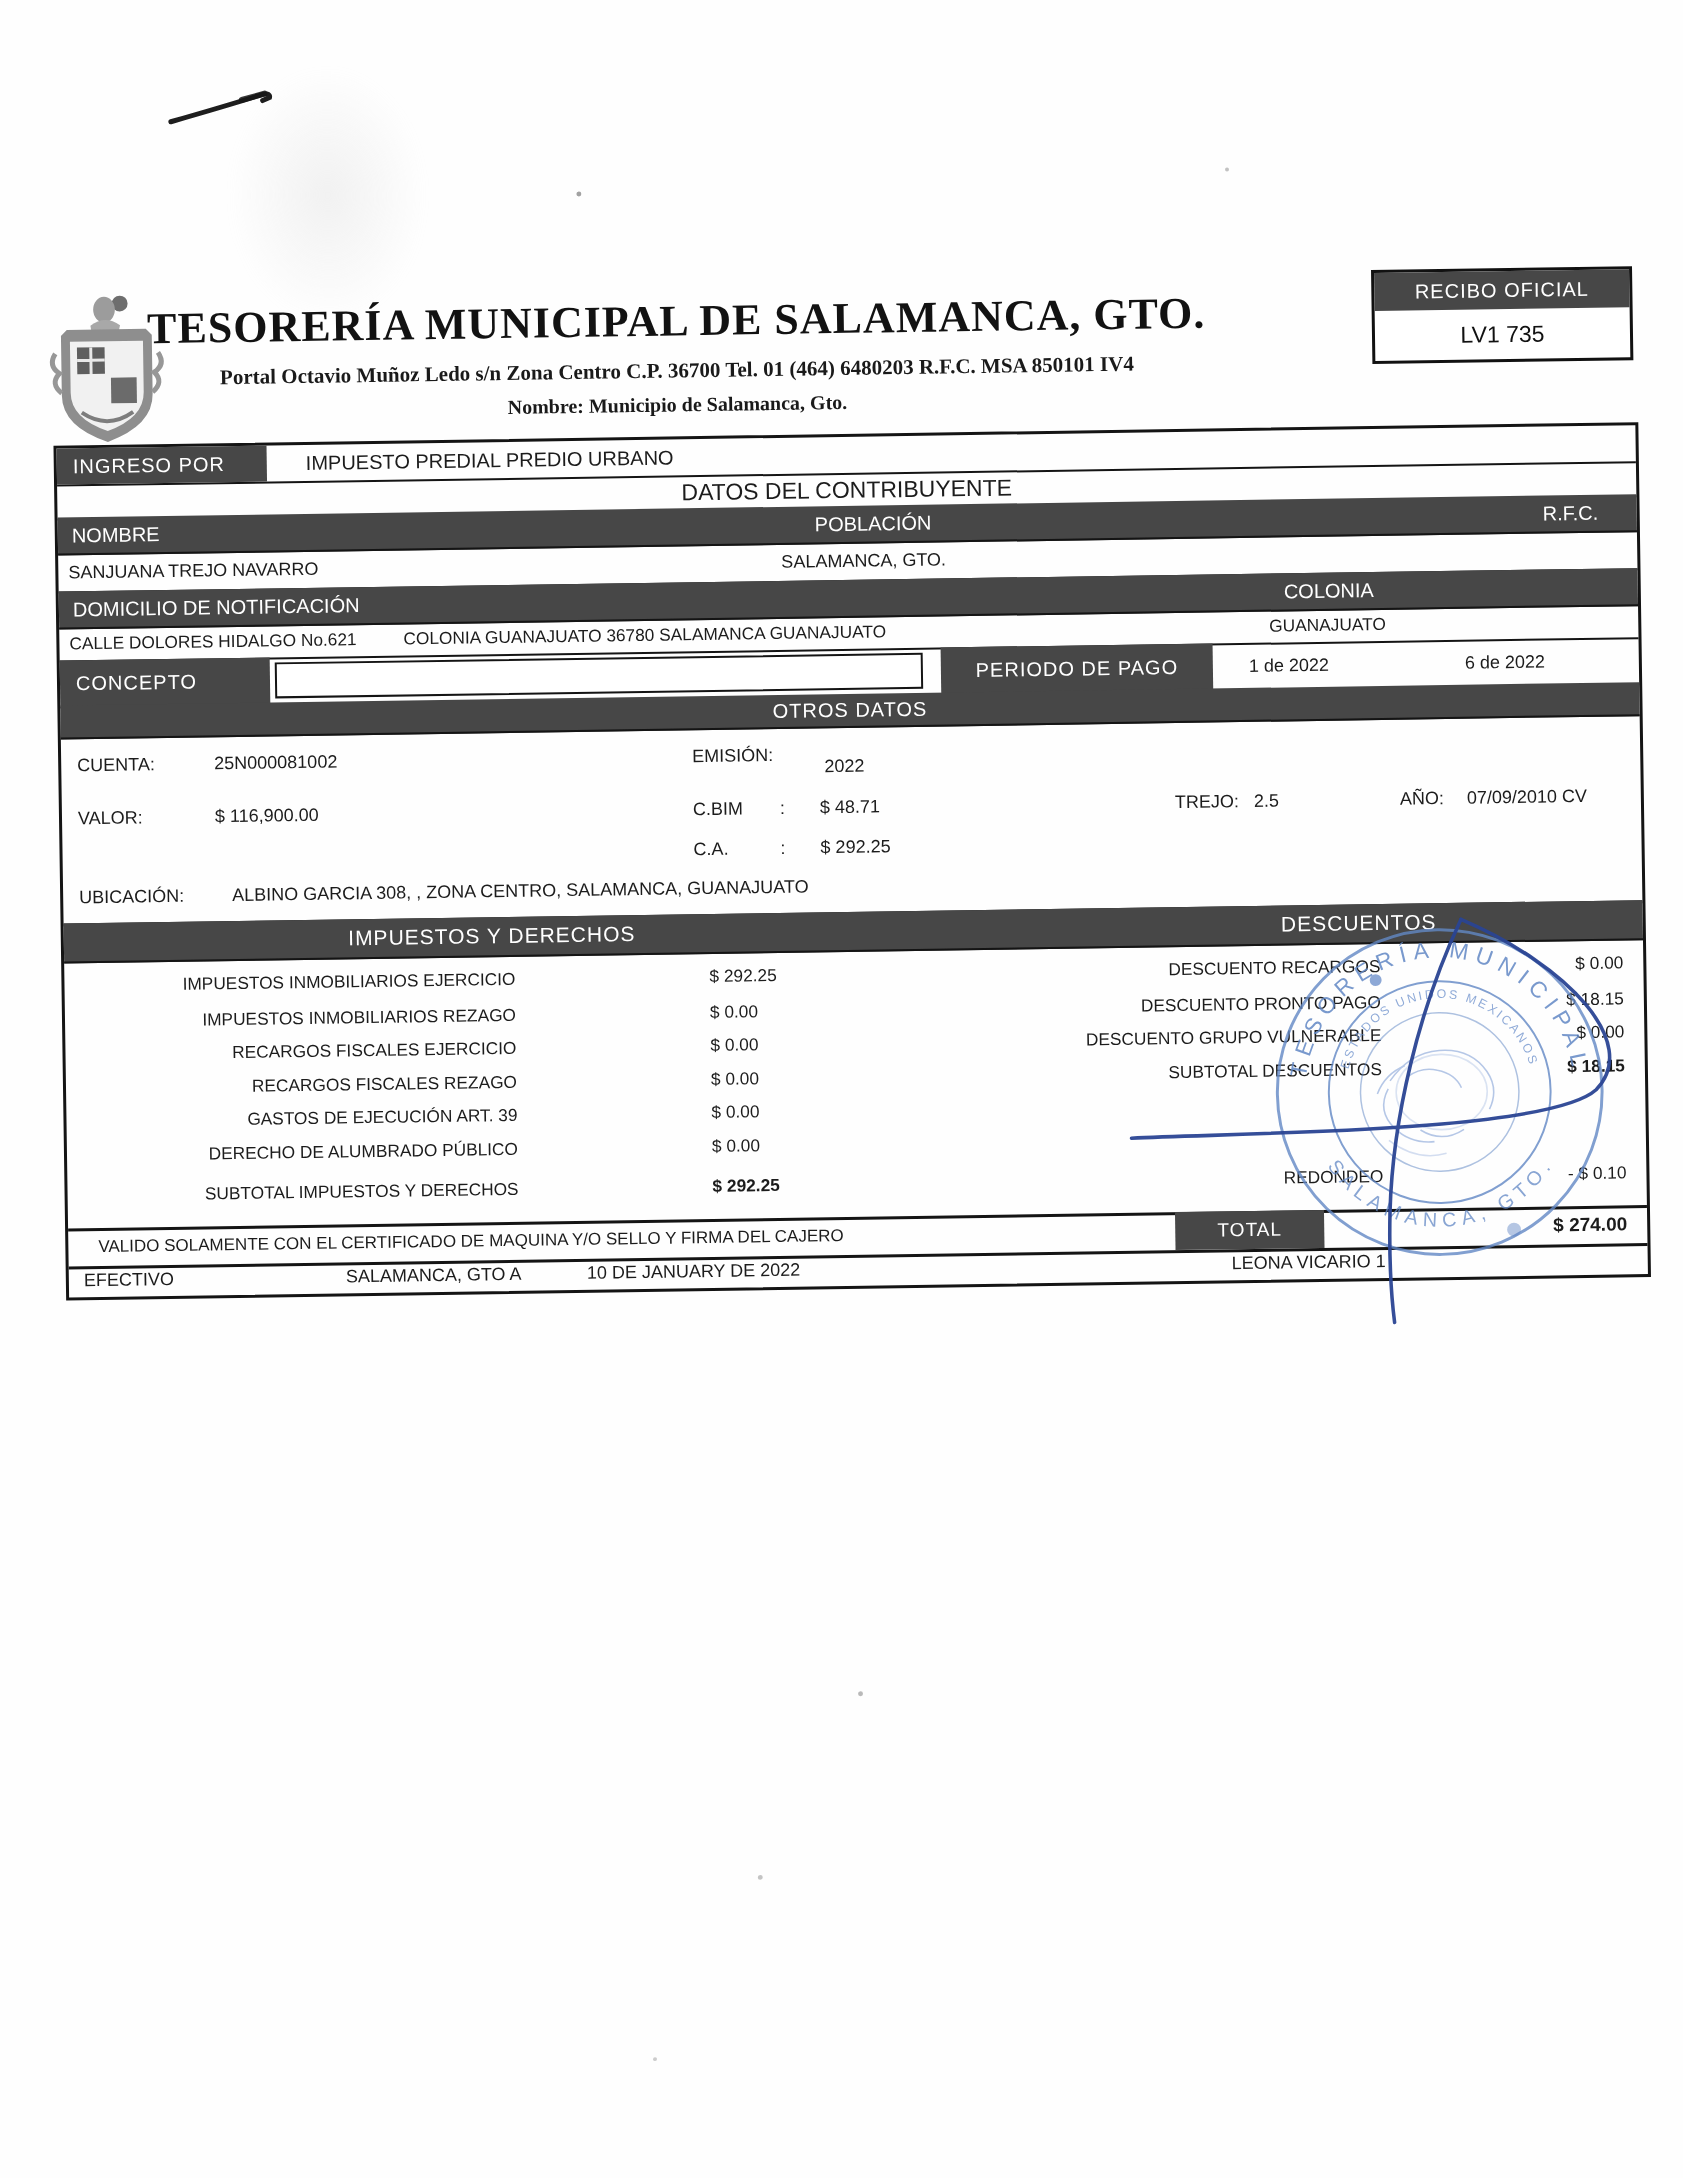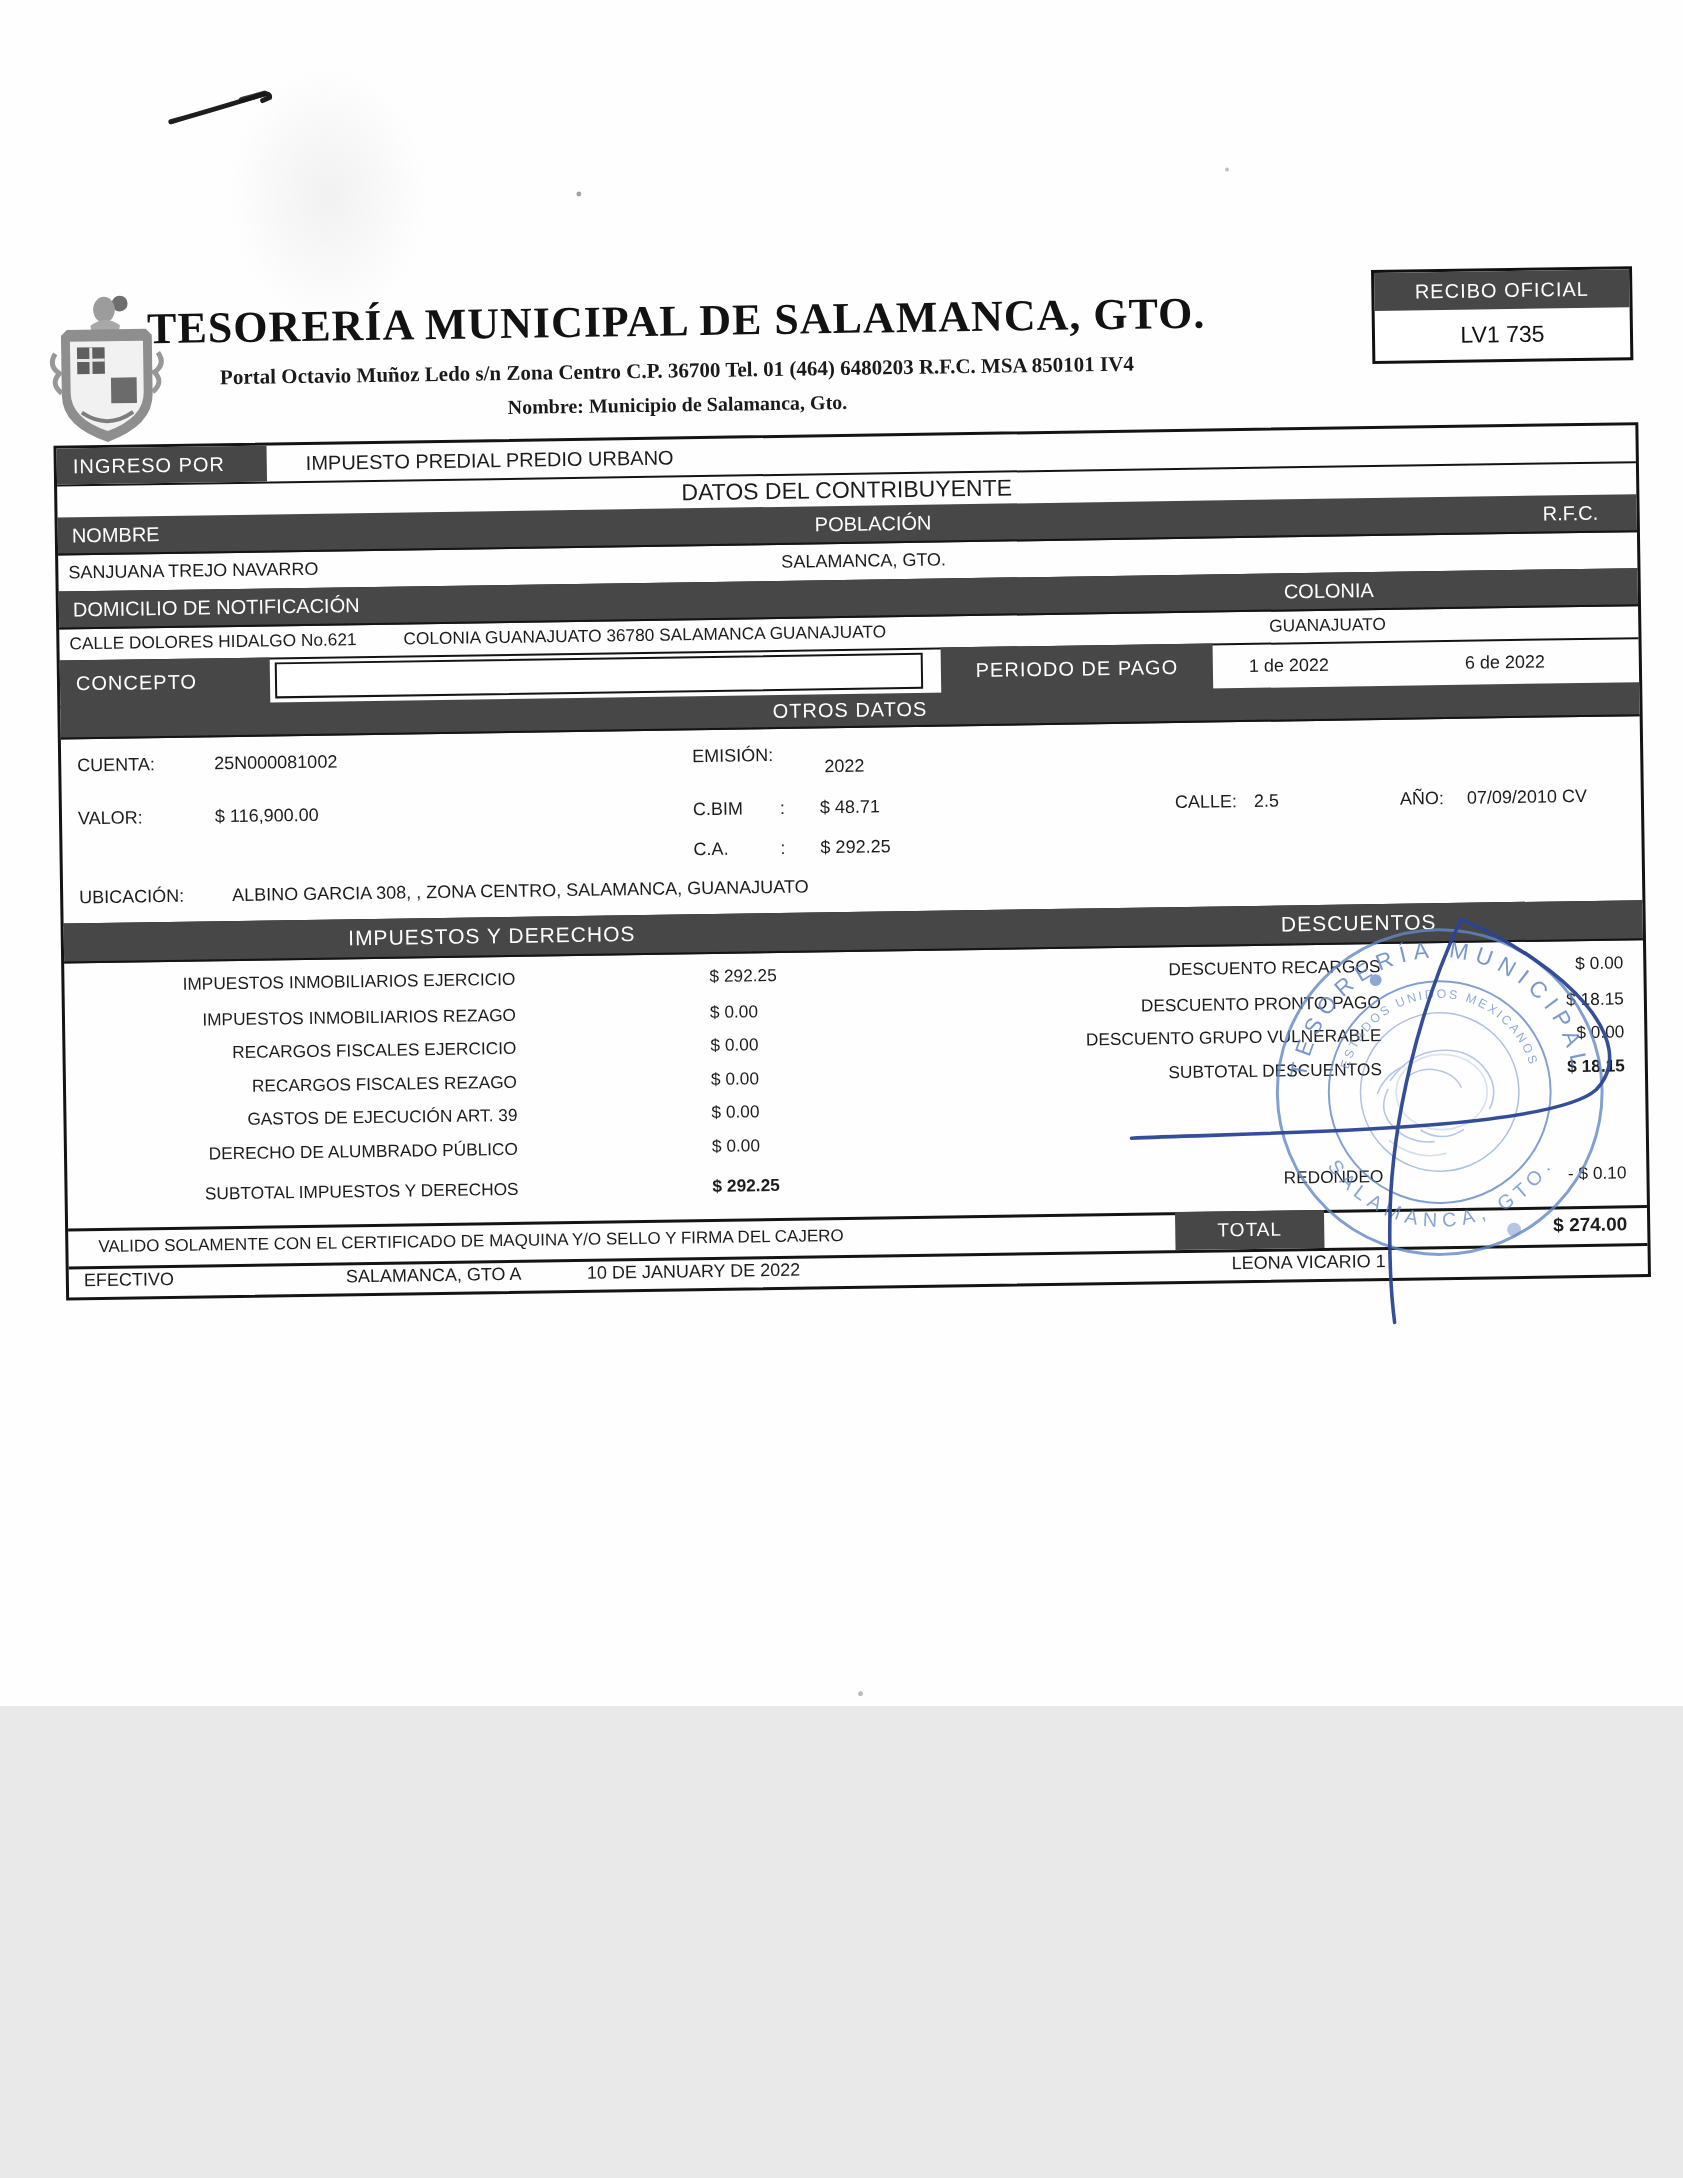--- a/index.html
+++ b/index.html
@@ -1,16 +1,16 @@
 <!DOCTYPE html>
 <html><head>
 <meta charset="utf-8">
 <style>
   html,body{margin:0;padding:0;background:#e9e9e9;}
-  .page{position:relative;width:1683px;height:1706px;background:#fefefe;overflow:hidden;
+  .page{position:relative;width:1683px;height:2178px;background:#fefefe;overflow:hidden;
         font-family:"Liberation Sans",sans-serif;color:#1c1c1c;}
   .doc{position:absolute;left:0;top:0;width:1683px;height:2178px;
        transform:rotate(-0.85deg);transform-origin:842px 812px;}
   .abs{position:absolute;}
   .serif{font-family:"Liberation Serif",serif;}
   .bar{background:#474747;color:#fff;}
   .tbl{position:absolute;left:59px;top:434px;width:1579px;height:849px;border:3px solid #141414;}
   .row{position:absolute;left:0;right:0;border-bottom:2px solid #141414;}
   .row:last-child{border-bottom:none;}
   .thickline{border-bottom-width:3px !important;}
@@ -123,21 +123,21 @@
         <span class="abs lbl" style="left:16px;top:18px">CUENTA:</span>
         <span class="abs lbl" style="left:153px;top:18px">25N000081002</span>
         <span class="abs lbl" style="left:631px;top:18px">EMISIÓN:</span>
         <span class="abs lbl" style="left:763px;top:30px">2022</span>
 
         <span class="abs lbl" style="left:16px;top:71px">VALOR:</span>
         <span class="abs lbl" style="left:153px;top:71px">$ 116,900.00</span>
         <span class="abs lbl" style="left:631px;top:71px">C.BIM</span>
         <span class="abs lbl" style="left:718px;top:71px">:</span>
         <span class="abs lbl" style="left:758px;top:71px">$ 48.71</span>
-        <span class="abs lbl" style="left:1113px;top:71px">CALLE:</span>
+        <span class="abs lbl" style="left:1113px;top:71px">TREJO:</span>
         <span class="abs lbl" style="left:1192px;top:71px">2.5</span>
         <span class="abs lbl" style="left:1338px;top:71px">AÑO:</span>
         <span class="abs lbl" style="left:1405px;top:71px">07/09/2010 CV</span>
 
         <span class="abs lbl" style="left:631px;top:111px">C.A.</span>
         <span class="abs lbl" style="left:718px;top:111px">:</span>
         <span class="abs lbl" style="left:758px;top:111px">$ 292.25</span>
 
         <span class="abs lbl" style="left:16px;top:150px">UBICACIÓN:</span>
         <span class="abs lbl" style="left:169px;top:150px">ALBINO GARCIA 308, , ZONA CENTRO, SALAMANCA, GUANAJUATO</span>

